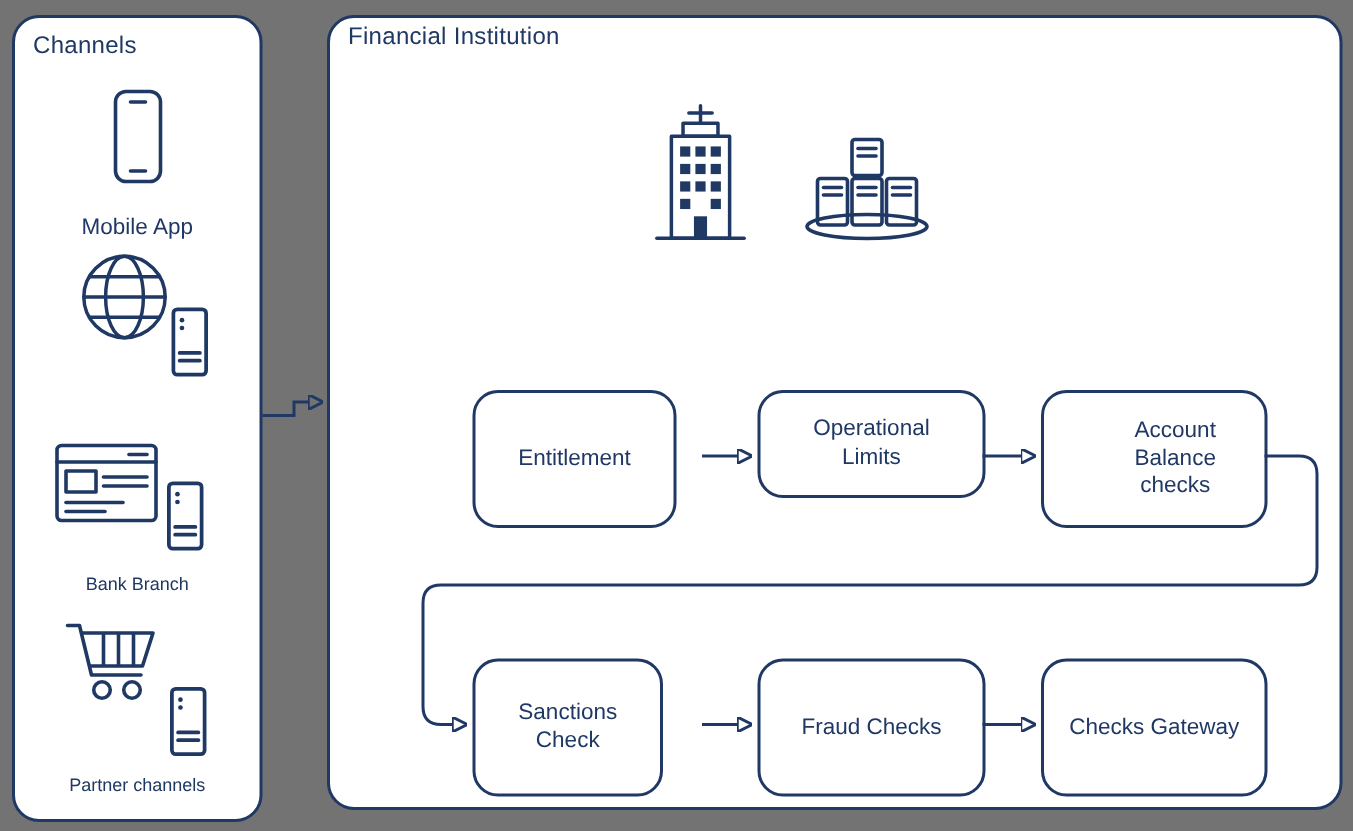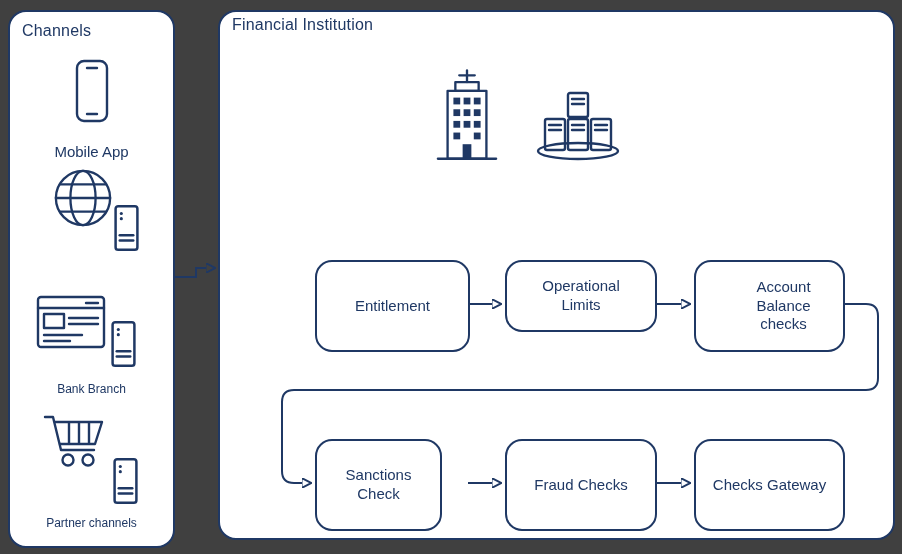--- a/index.html
+++ b/index.html
@@ -1,19 +1,19 @@
 <!DOCTYPE html>
 <html><head>
 <meta charset="utf-8">
 <style>
   :root{ --ink:#1f3864; }
   *{ box-sizing:border-box; }
   html,body{ margin:0; padding:0; background:#ffffff; }
   .canvas{
-    position:relative; width:902px; height:554px; background:#404040;
+    position:relative; width:902px; height:554px; background:#737373;
     font-family:"Liberation Sans", sans-serif; color:var(--ink); overflow:hidden;
   }
   .panel{
     position:absolute; border:2px solid var(--ink); border-radius:18px; background:#fff;
   }
   .panel-title{
     position:absolute; font-size:16px; letter-spacing:.2px; color:var(--ink); white-space:nowrap;
   }
   .channels-panel{ left:8px; top:10px; width:167px; height:538px; }
   .fi-panel{ left:218px; top:10px; width:677px; height:530px; }
@@ -156,21 +156,21 @@
         <line x1="17" y1="41" x2="29" y2="41"></line>
         <rect x="36" y="30" width="20" height="31" rx="2"></rect>
         <line x1="40" y1="36" x2="52" y2="36"></line>
         <line x1="40" y1="41" x2="52" y2="41"></line>
         <rect x="59" y="30" width="20" height="31" rx="2"></rect>
         <line x1="63" y1="36" x2="75" y2="36"></line>
         <line x1="63" y1="41" x2="75" y2="41"></line>
       </svg>
     </div>
 
-    <div class="flow-box" style="left:95px;  top:248px; width:155px; height:92px;">Entitlement</div>
+    <div class="flow-box" style="left:95px;  top:248px; width:136px; height:92px;">Entitlement</div>
     <div class="flow-box" style="left:285px; top:248px; width:152px; height:72px;">Operational Limits</div>
     <div class="flow-box" style="left:474px; top:248px; width:151px; height:92px;padding-left:42px;">Account Balance checks</div>
 
     <div class="flow-box" style="left:95px;  top:427px; width:127px; height:92px;">Sanctions Check</div>
     <div class="flow-box" style="left:285px; top:427px; width:152px; height:92px;">Fraud Checks</div>
     <div class="flow-box" style="left:474px; top:427px; width:151px; height:92px;">Checks Gateway</div>
   </div>
 
   <svg class="connectors" width="902" height="554" viewBox="0 0 902 554">
     <defs>

